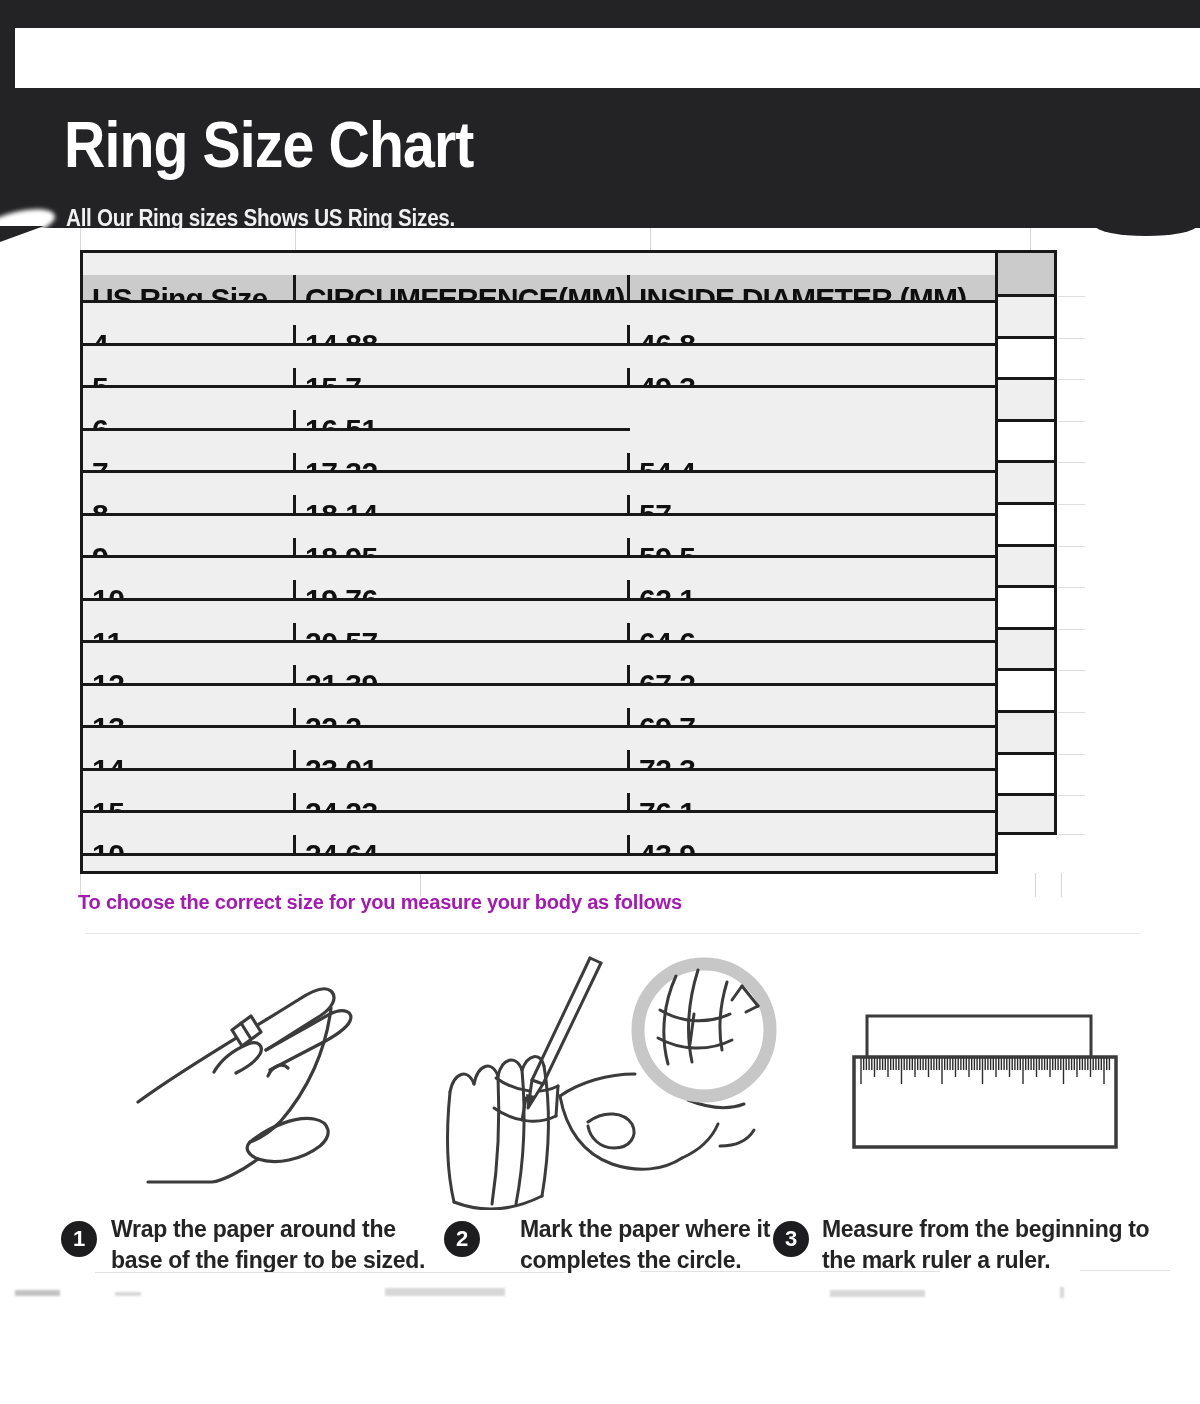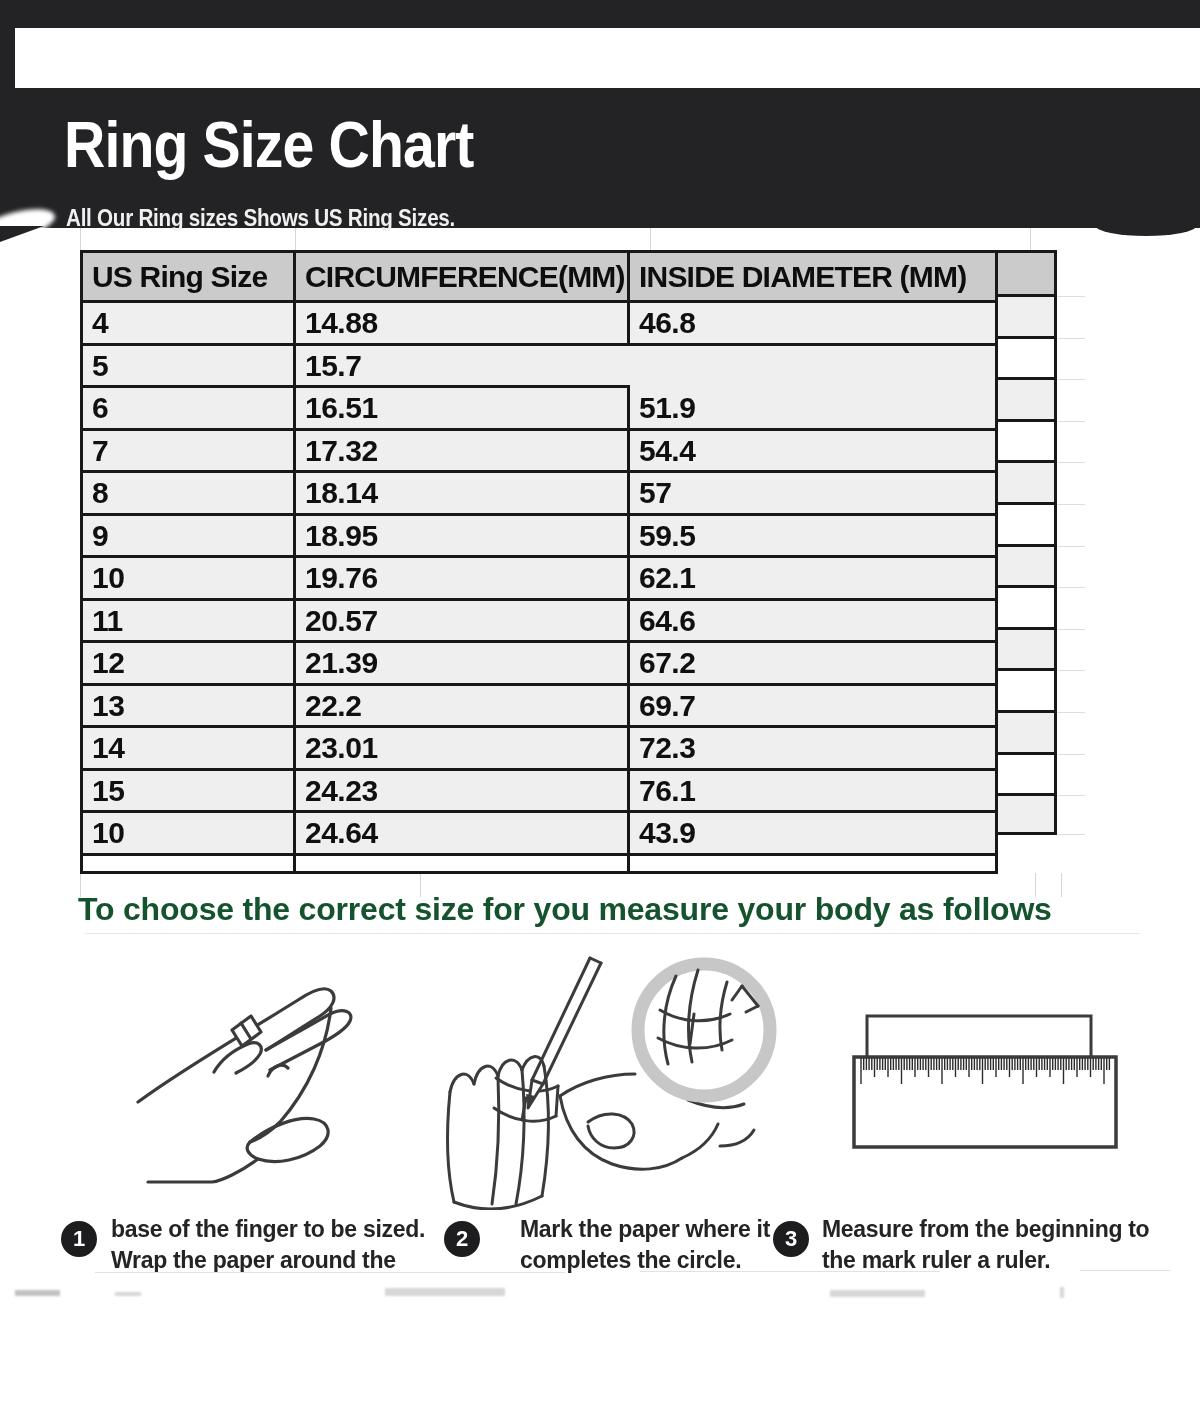--- a/index.html
+++ b/index.html
@@ -35,38 +35,38 @@
     border:3px solid #181818;background:#f0efef;
   }
   .thead,.trow{display:grid;grid-template-columns:213px 334px 365px;}
   .thead{height:50px;}
   .thead .tcell{
     background:#cbcbcb;font-size:30px;font-weight:700;color:#0e0e0e;
     line-height:47px;border-bottom:3px solid #181818;letter-spacing:-.8px;
   }
   .tcell{
     box-sizing:border-box;border-right:3px solid #181818;
-    padding-left:9px;white-space:nowrap;overflow:hidden;
+    padding-left:9px;white-space:nowrap;overflow:hidden;margin-top:22px;
   }
   .tcell:last-child{border-right:none;}
   .trow{height:42.5px;}
   .trow .tcell{
     background:#f0efef;border-bottom:3px solid #181818;
     font-size:30px;font-weight:700;color:#101010;line-height:39px;letter-spacing:-.5px;
   }
   .trow.empty{height:15px;}
   .trow.empty .tcell{background:#ffffff;border-bottom:none;}
   
   .ghostcol{position:absolute;left:995px;top:250px;width:65px;}
   .gcell{position:absolute;left:0;width:62px;box-sizing:border-box;border:3px solid #181818;}
   .gtick{position:absolute;left:63px;width:27px;height:1px;background:#dedede;}
   
   .midheading{
-    position:absolute;left:78px;top:891px;font-size:32px;font-weight:700;
-    color:#14532d;letter-spacing:-.2px;white-space:nowrap;
+    position:absolute;left:78px;top:891px;font-size:20px;font-weight:700;
+    color:#a21caf;letter-spacing:-.2px;white-space:nowrap;
   }
   
   .illu{position:absolute;}
   
   .step{position:absolute;top:1214px;}
   .stepcircle{
     position:absolute;top:7px;width:36px;height:36px;border-radius:50%;
     background:#1d1d1f;color:#ffffff;font-size:22px;font-weight:700;
     text-align:center;line-height:36px;
   }
@@ -105,25 +105,25 @@
   </div>
   <div>
       <div class="trow">
         <div class="tcell">4</div>
         <div class="tcell">14.88</div>
         <div class="tcell">46.8</div>
       </div>
       <div class="trow">
         <div class="tcell">5</div>
         <div class="tcell">15.7</div>
+        <div class="tcell">49.3</div>
       </div>
       <div class="trow">
         <div class="tcell">6</div>
         <div class="tcell">16.51</div>
-        <div class="tcell">51.9</div>
       </div>
       <div class="trow">
         <div class="tcell">7</div>
         <div class="tcell">17.32</div>
         <div class="tcell">54.4</div>
       </div>
       <div class="trow">
         <div class="tcell">8</div>
         <div class="tcell">18.14</div>
         <div class="tcell">57</div>
@@ -270,22 +270,22 @@
 
 <svg class="illu" style="left:845px;top:1008px;" width="280" height="145" viewBox="0 0 280 145">
   <rect x="22" y="8" width="224" height="44" fill="#ffffff" stroke="#3b3b3b" stroke-width="3"></rect>
   <rect x="9" y="49" width="262" height="90" fill="#ffffff" stroke="#3b3b3b" stroke-width="3.5"></rect>
   <path id="ruler-ticks" d="M16.0 50 V76 M18.7 50 V62 M21.4 50 V62 M24.1 50 V62 M26.8 50 V62 M29.5 50 V69 M32.2 50 V62 M34.9 50 V62 M37.6 50 V62 M40.3 50 V62 M43.0 50 V69 M45.7 50 V62 M48.4 50 V62 M51.1 50 V62 M53.8 50 V62 M56.5 50 V76 M59.2 50 V62 M61.9 50 V62 M64.6 50 V62 M67.3 50 V62 M70.0 50 V69 M72.7 50 V62 M75.4 50 V62 M78.1 50 V62 M80.8 50 V62 M83.5 50 V69 M86.2 50 V62 M88.9 50 V62 M91.6 50 V62 M94.3 50 V62 M97.0 50 V76 M99.7 50 V62 M102.4 50 V62 M105.1 50 V62 M107.8 50 V62 M110.5 50 V69 M113.2 50 V62 M115.9 50 V62 M118.6 50 V62 M121.3 50 V62 M124.0 50 V69 M126.7 50 V62 M129.4 50 V62 M132.1 50 V62 M134.8 50 V62 M137.5 50 V76 M140.2 50 V62 M142.9 50 V62 M145.6 50 V62 M148.3 50 V62 M151.0 50 V69 M153.7 50 V62 M156.4 50 V62 M159.1 50 V62 M161.8 50 V62 M164.5 50 V69 M167.2 50 V62 M169.9 50 V62 M172.6 50 V62 M175.3 50 V62 M178.0 50 V76 M180.7 50 V62 M183.4 50 V62 M186.1 50 V62 M188.8 50 V62 M191.5 50 V69 M194.2 50 V62 M196.9 50 V62 M199.6 50 V62 M202.3 50 V62 M205.0 50 V69 M207.7 50 V62 M210.4 50 V62 M213.1 50 V62 M215.8 50 V62 M218.5 50 V76 M221.2 50 V62 M223.9 50 V62 M226.6 50 V62 M229.3 50 V62 M232.0 50 V69 M234.7 50 V62 M237.4 50 V62 M240.1 50 V62 M242.8 50 V62 M245.5 50 V69 M248.2 50 V62 M250.9 50 V62 M253.6 50 V62 M256.3 50 V62 M259.0 50 V76 M261.7 50 V62 M264.4 50 V62 " fill="none" stroke="#2c2c2c" stroke-width="1.4"></path>
 </svg>
 
 <div class="step" style="left:61px;width:400px;">
   <div class="stepcircle" style="left:0;">1</div>
   <div class="steptext" style="left:50px;">
+    <div>Wrap the paper around the</div>
     <div>base of the finger to be sized.</div>
-    <div>Wrap the paper around the</div>
   </div>
 </div>
 <div class="step" style="left:444px;width:330px;">
   <div class="stepcircle" style="left:0;">2</div>
   <div class="steptext" style="left:36px;margin-left:40px;">
     <div>Mark the paper where it</div>
     <div>completes the circle.</div>
   </div>
 </div>
 <div class="step" style="left:773px;width:400px;">

